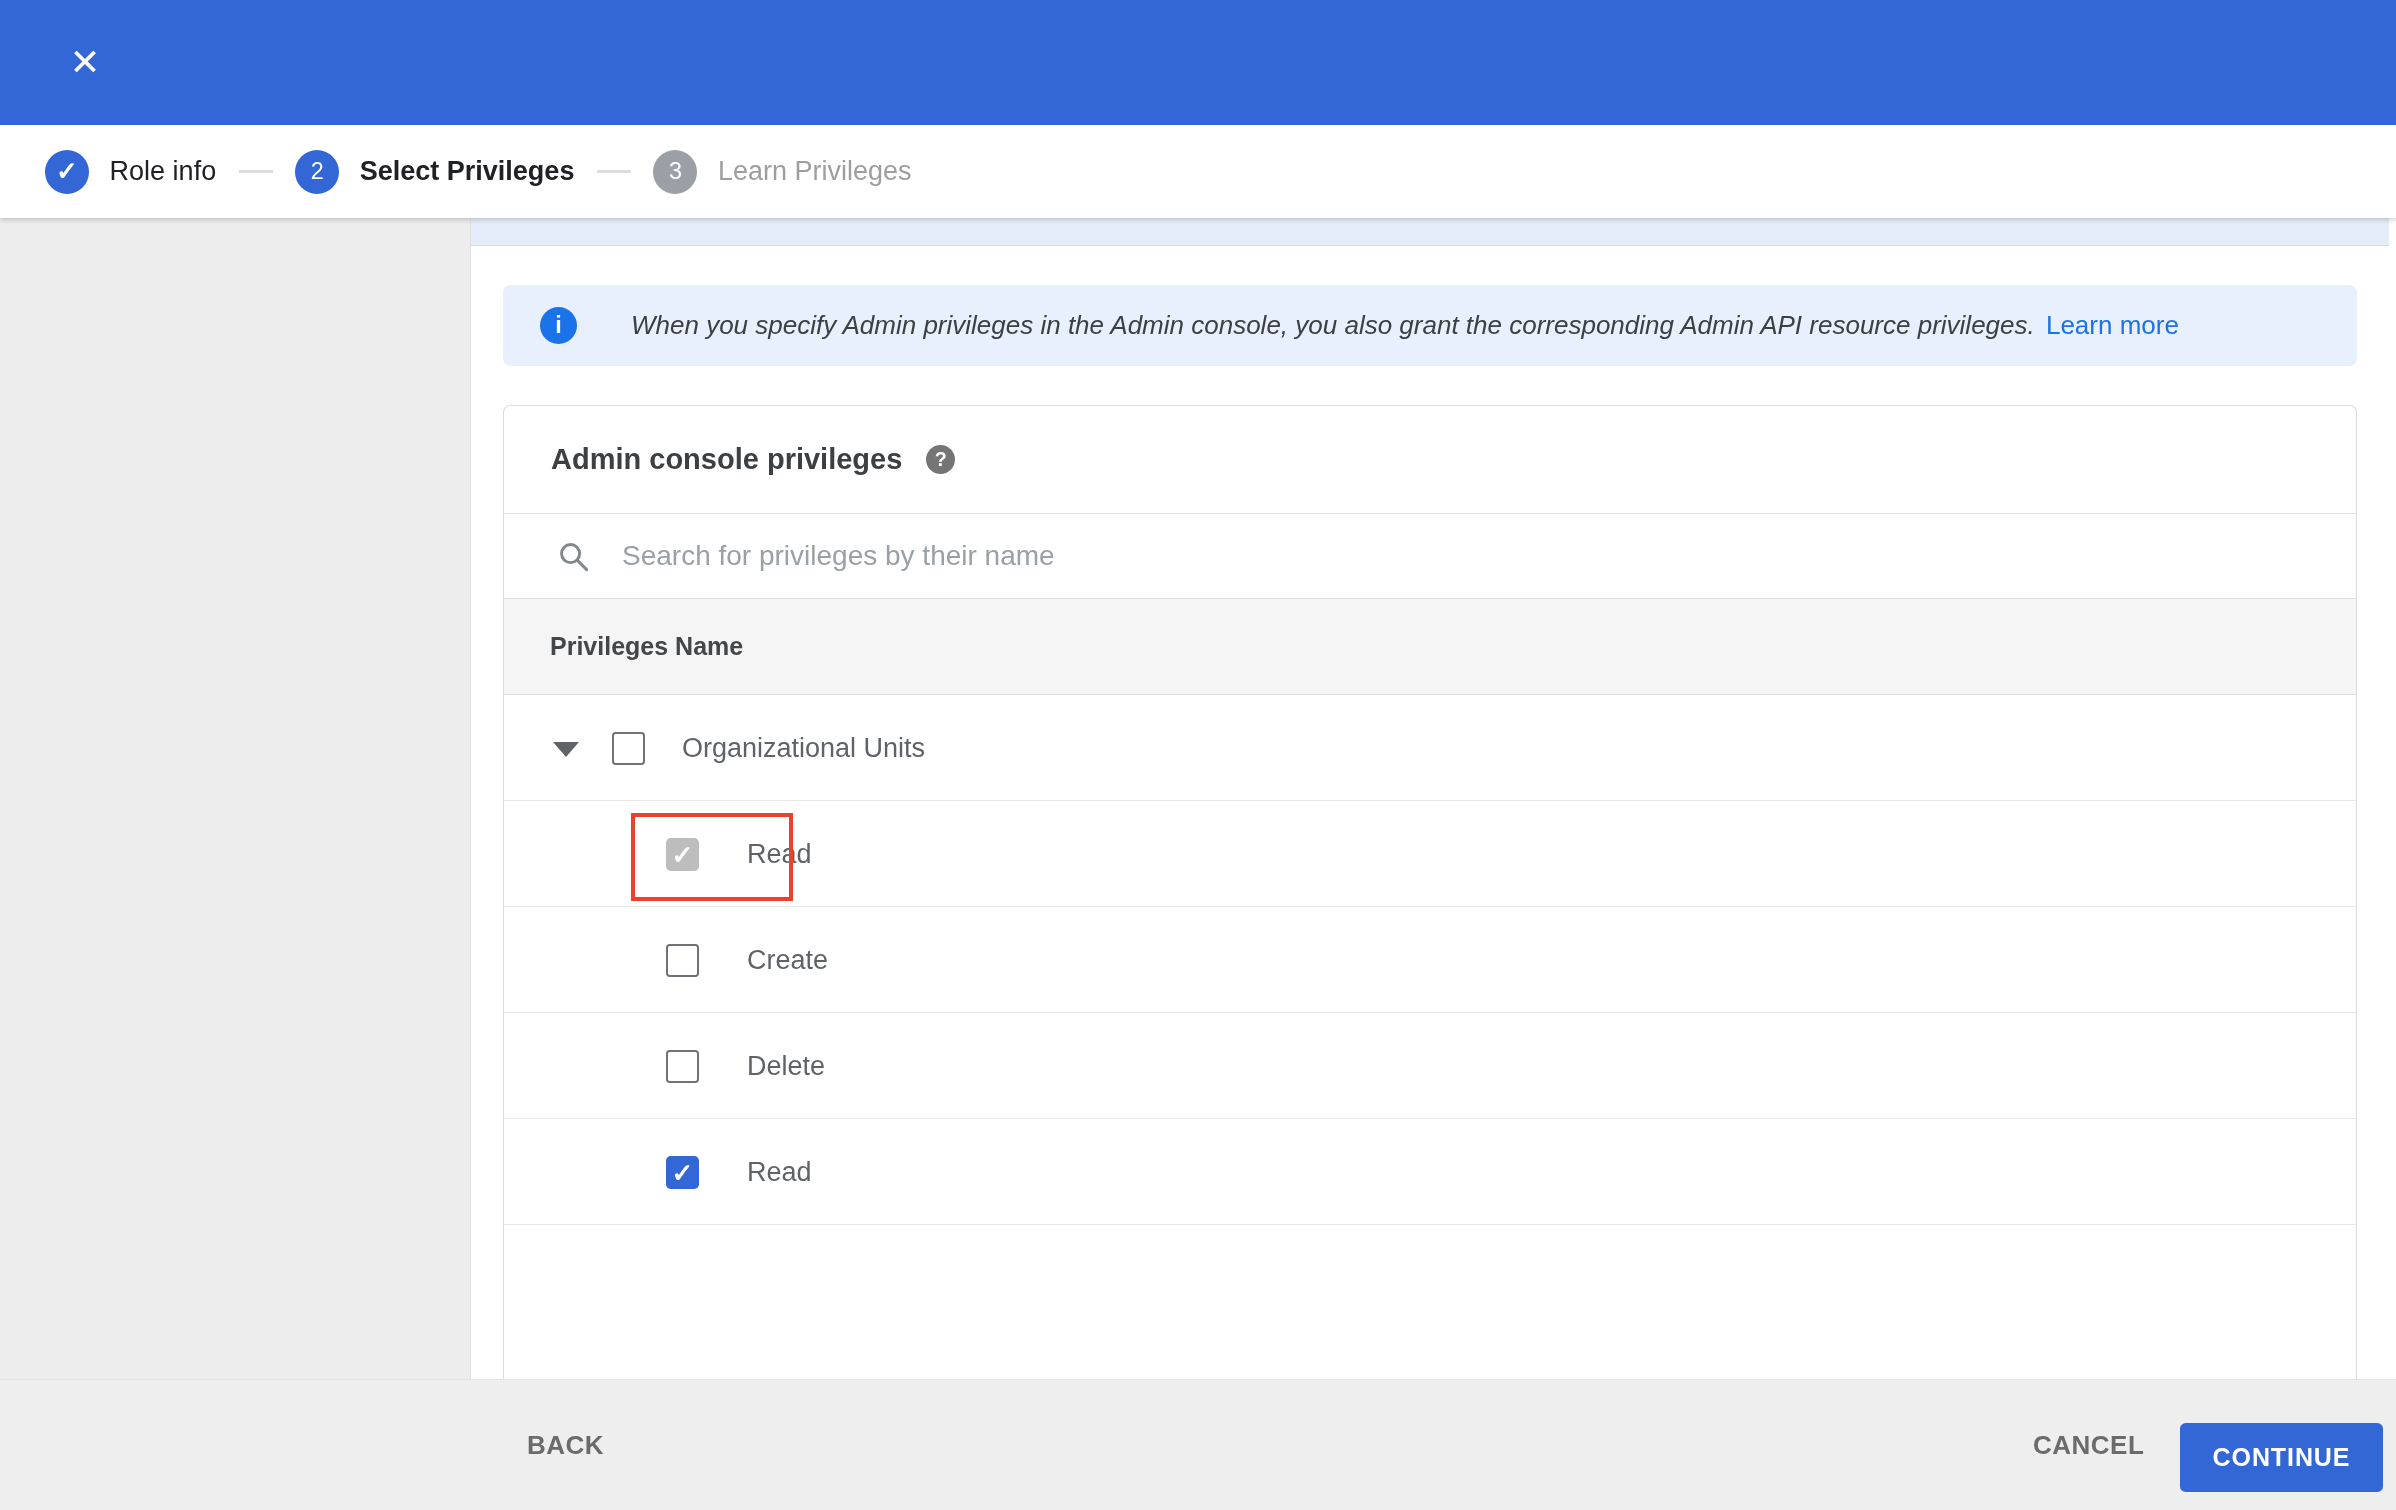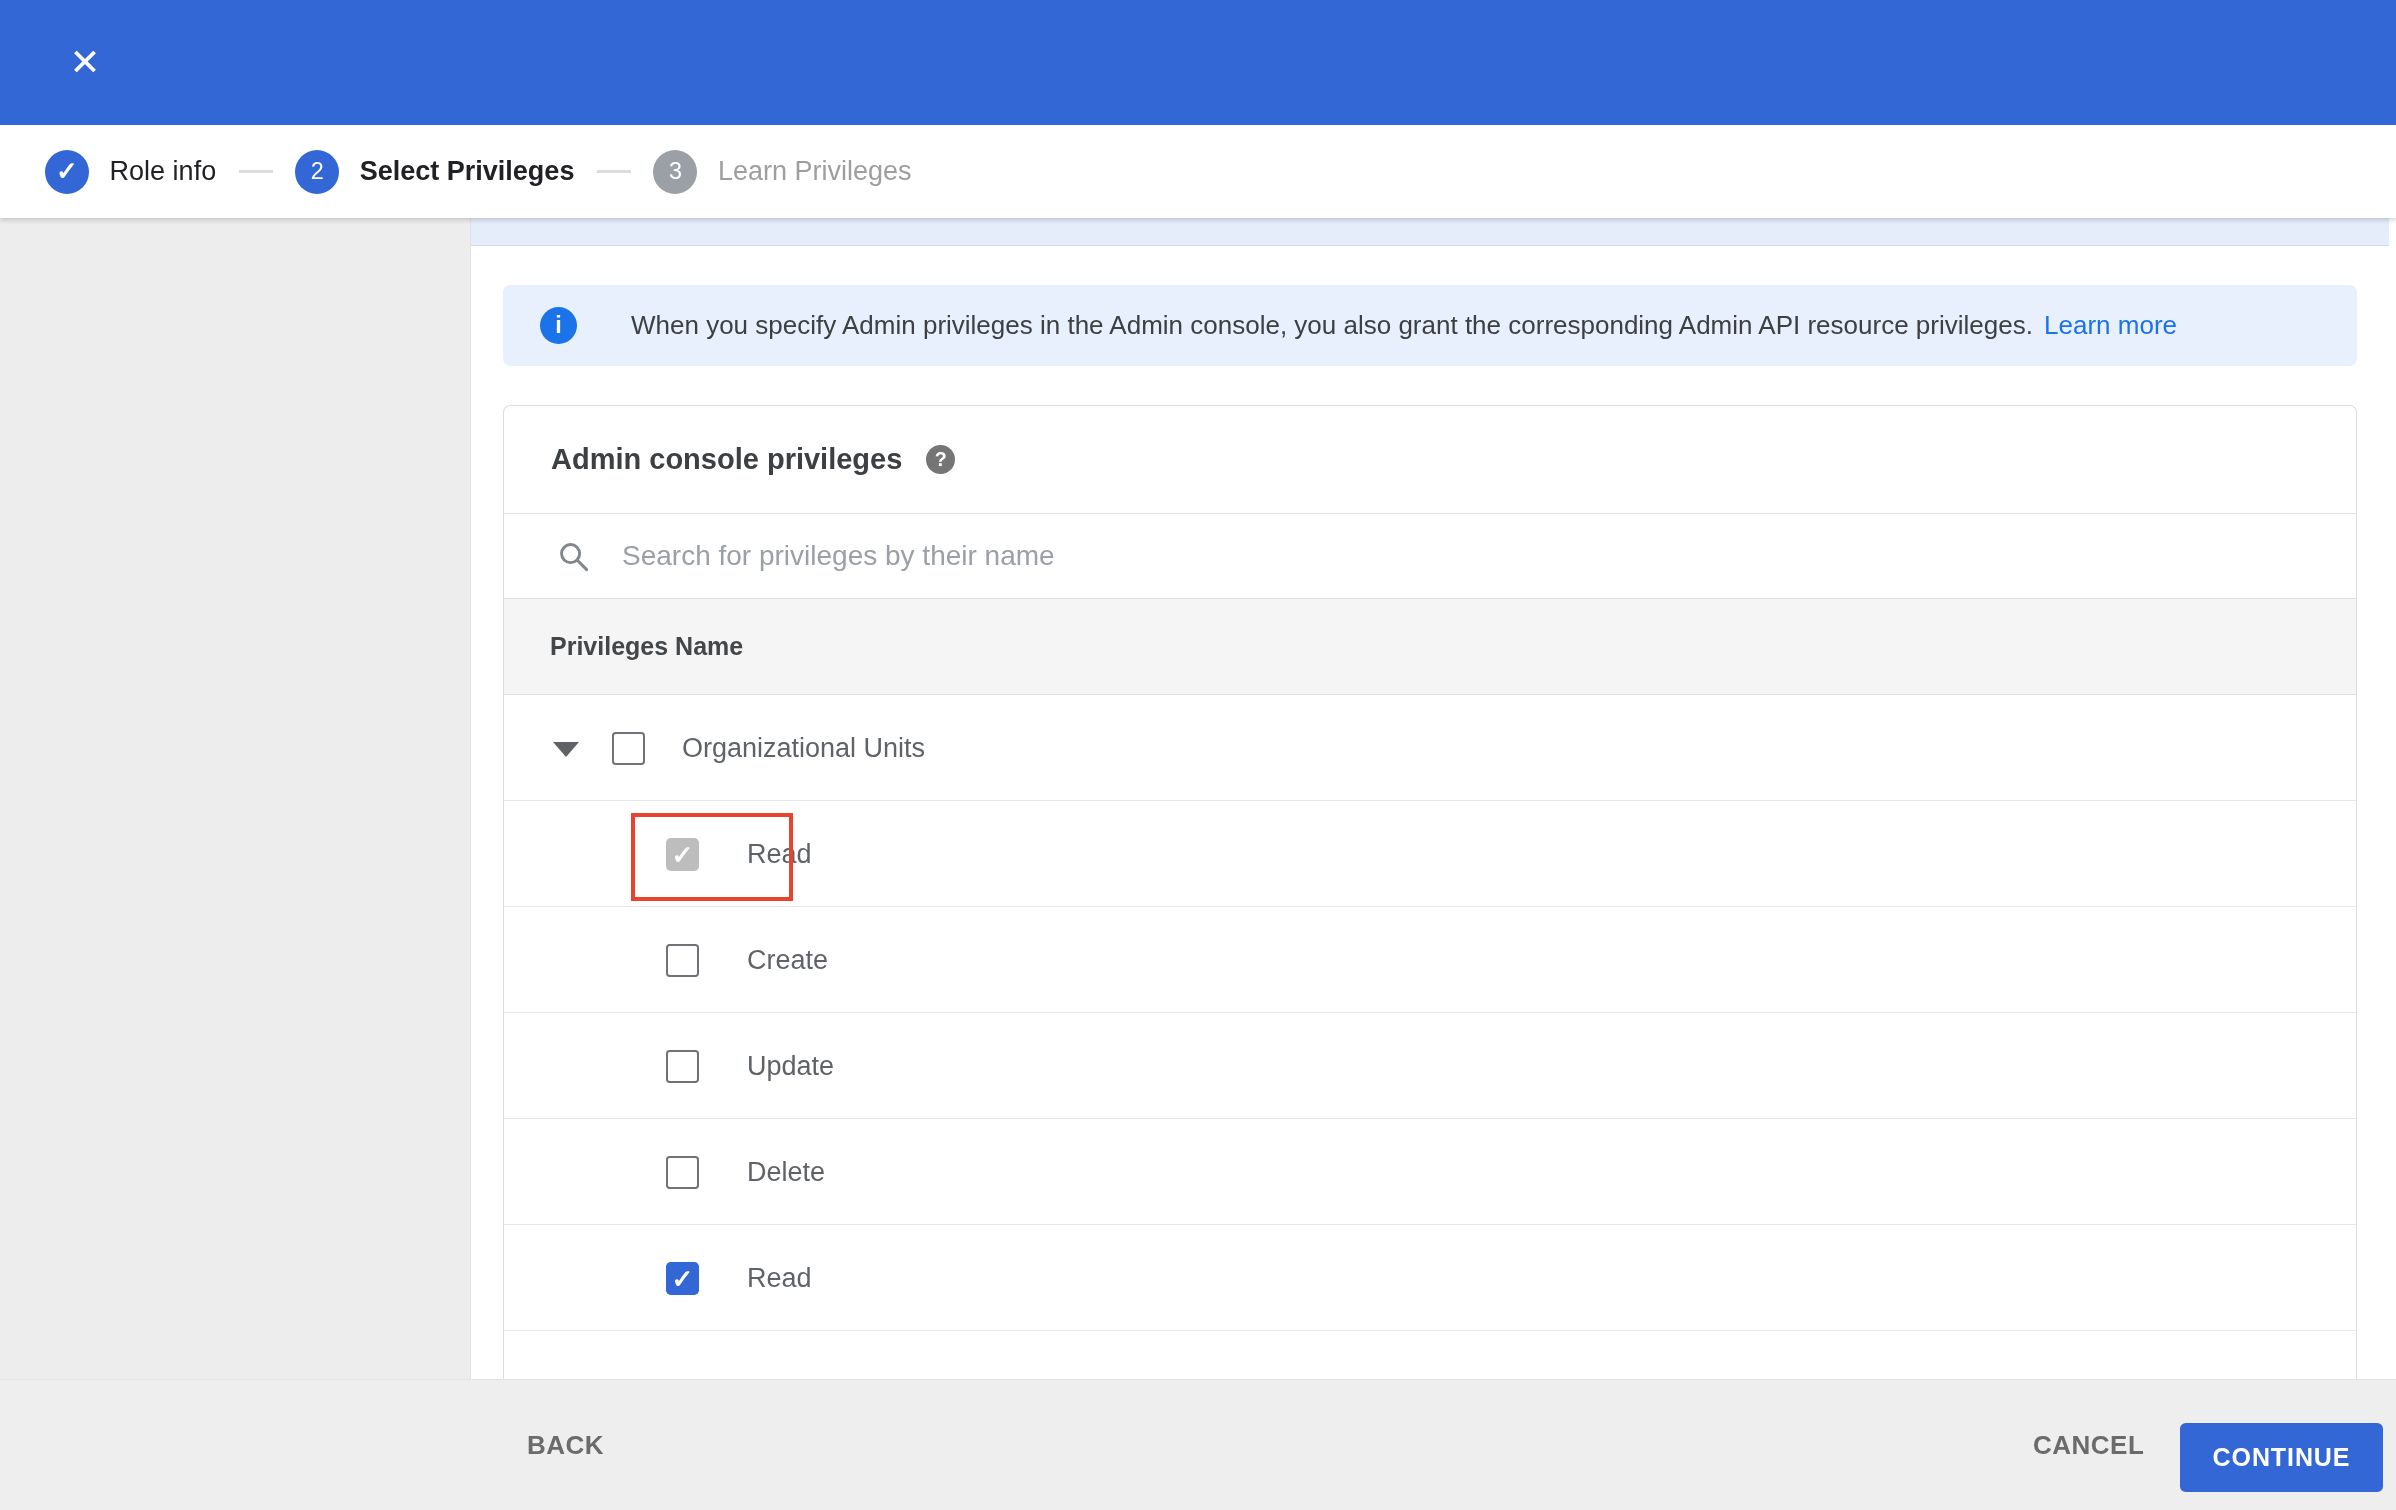--- a/index.html
+++ b/index.html
@@ -67,21 +67,21 @@
   .banner {
     position:absolute; left:503px; top:285px; width:1854px; height:81px;
     background:#e8f0fe; border-radius:7.5px; z-index:20;
     display:flex; align-items:center; padding-left:37px;
   }
   .info-icon {
     width:37px; height:37px; border-radius:50%; background:#1a73e8; flex:none;
     display:flex; align-items:center; justify-content:center;
     color:#ffffff; font-size:23.4px; font-weight:700; font-style:normal;
   }
-  .banner-text { margin-left:54px; font-size:26px; color:#3c4043; }
+  .banner-text { margin-left:54px; font-size:26px; color:#3c4043;font-style:italic; }
   .banner-link { color:#1a73e8; margin-left:11.2px; font-size:26px; cursor:pointer; }
 
   
   .card {
     position:absolute; left:503px; top:405px; width:1854px; height:975px;
     background:#ffffff; border:0.9px solid #dadce0; border-bottom:none;
     border-radius:7.5px 7.5px 0 0; z-index:20; overflow:hidden;
   }
   .card-title-row {
     position:relative; height:107px;
@@ -230,24 +230,20 @@
         </div>
         <span class="row-label">Read</span>
         <div class="highlight-box"></div>
       </div>
       <div class="prow child">
         <div class="cb"></div>
         <span class="row-label">Create</span>
       </div>
       <div class="prow child">
         <div class="cb"></div>
-        <span class="row-label">Update</span>
-      </div>
-      <div class="prow child">
-        <div class="cb"></div>
         <span class="row-label">Delete</span>
       </div>
       <div class="prow child">
         <div class="cb checked blue">
           <span class="tick">✓</span>
         </div>
         <span class="row-label">Read</span>
       </div>
     </div>
 </div>

